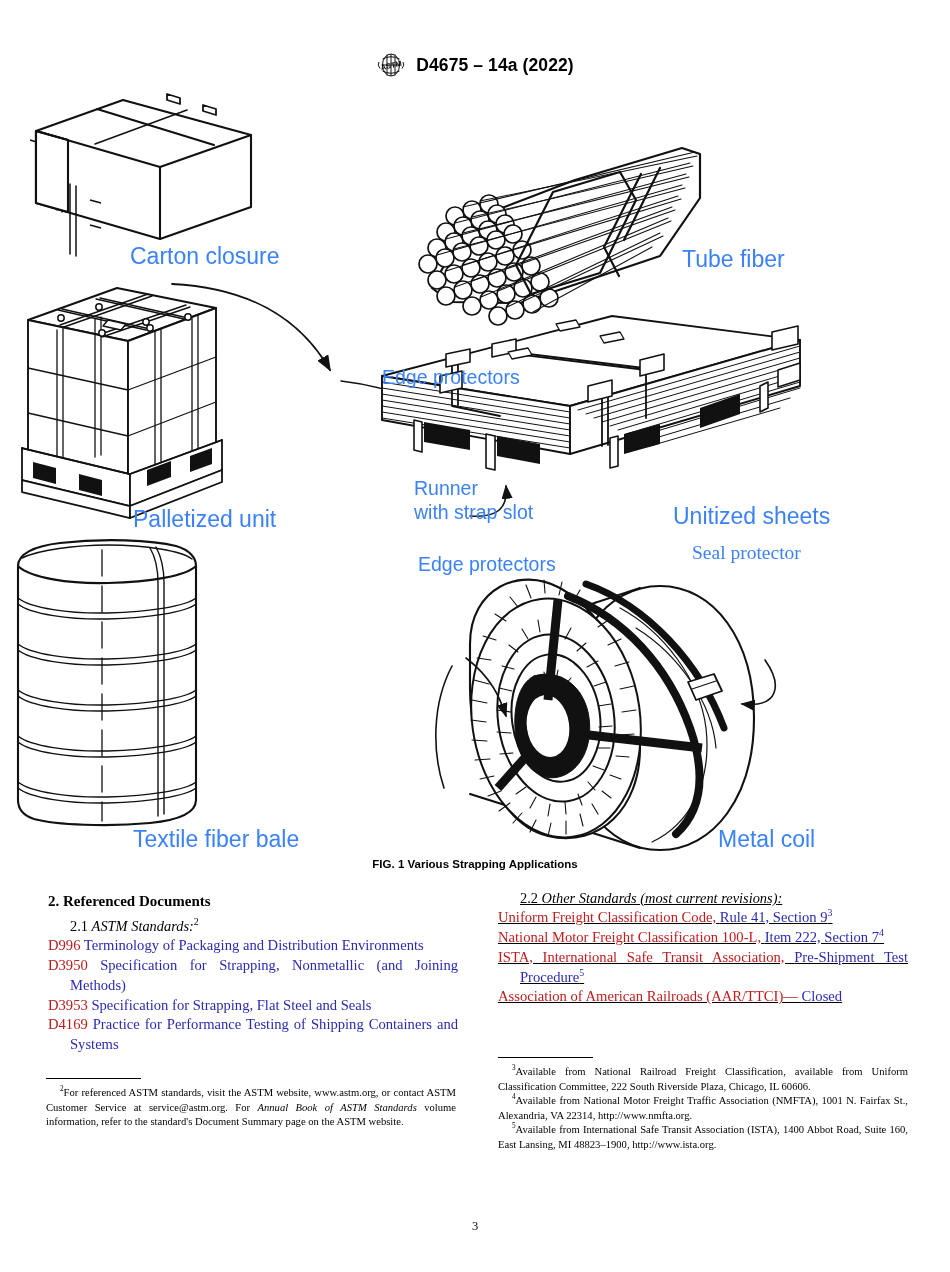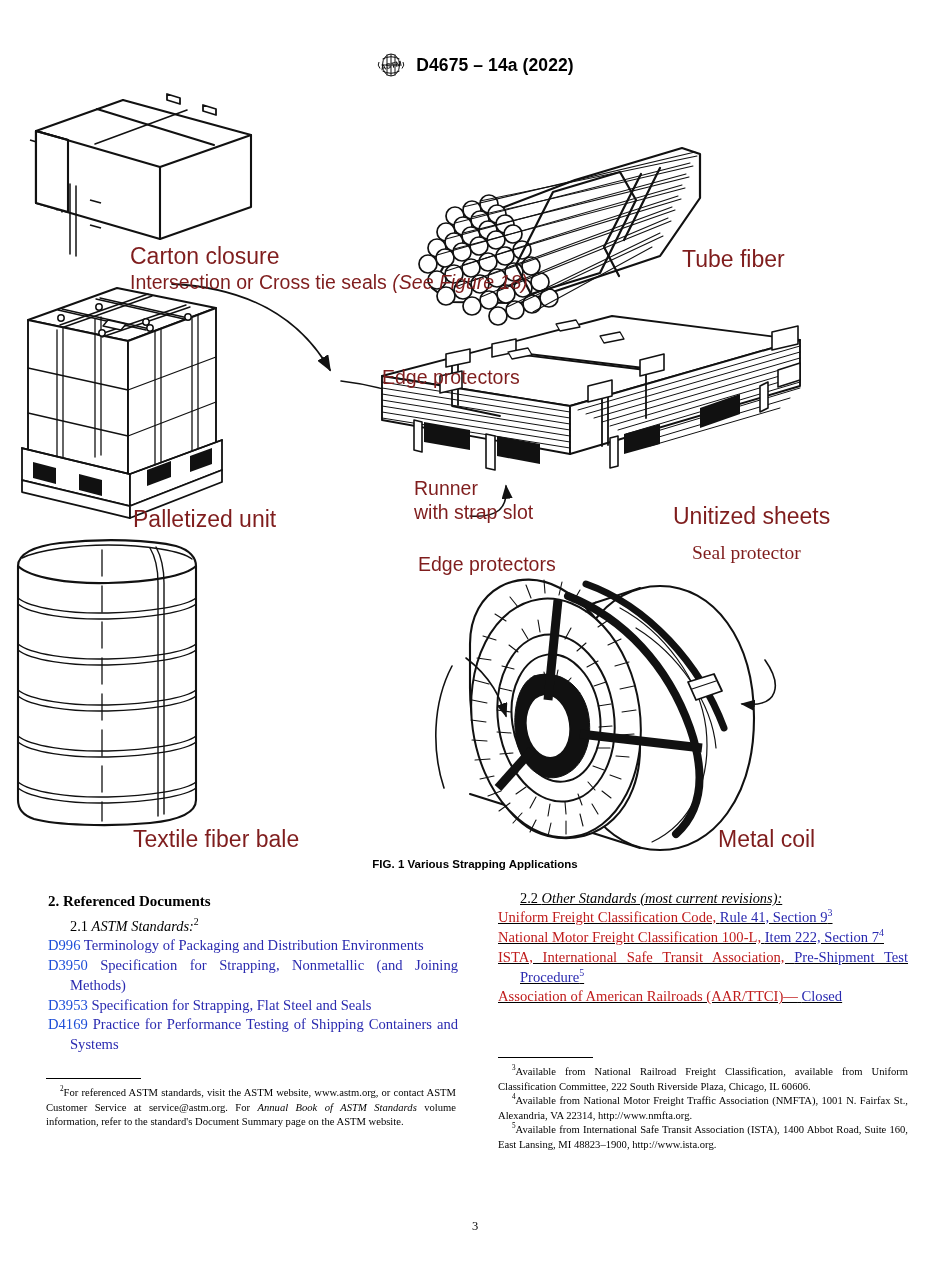--- a/index.html
+++ b/index.html
@@ -26,21 +26,21 @@
     font-size:17.5px; font-weight:bold; letter-spacing:0.1px;
   }
 
   
   .figure { position:absolute; top:88px; left:0; width:950px; height:790px; }
   .fig-svg { position:absolute; top:0; left:0; }
 
   .fig-label {
     position:absolute;
     font-family:"Liberation Sans", sans-serif;
-    color:#7f1d1d; white-space:nowrap;
+    color:#3b82f6; white-space:nowrap;
   }
   .lbl-big   { font-size:23px; }
   .lbl-med   { font-size:19.5px; }
   .lbl-ital  { font-style:italic; }
 
   .fig-caption {
     position:absolute; top:858px; left:0; width:950px;
     text-align:center;
     font-family:"Liberation Sans", sans-serif;
     font-size:11.5px; font-weight:bold;
@@ -68,21 +68,21 @@
   .ref-item {
     font-size:14.6px;
     line-height:1.36;
     text-align:justify;
     text-indent:0;
     padding-left:22px;
     margin:0;
   }
   .ref-item > span { display:inline; }
   .ref-item .hang { margin-left:-22px; }
-  .desig { color:#1d4ed8; }
+  .desig { color:#b91c1c; }
   .title-blue { color:#2a2ab0; }
   .title-red  { color:#c01c1c; }
   sup { font-size:0.68em; vertical-align:super; line-height:0; }
 
   
   .fn-rule {
     position:absolute; height:0; border-top:1px solid #000;
   }
   .fn-rule-left  { left:46px;  top:1078px; width:95px; }
   .fn-rule-right { left:498px; top:1057px; width:95px; }
@@ -567,24 +567,20 @@
         </g>
         <g stroke-width="1.6">
           <path d="M765,572 C782,596 780,620 742,616" marker-end="url(#arrowhead)"></path>
         </g>
 
       </g>
     </svg>
 
     <span class="fig-label lbl-big" style="left:130px; top:155px;">Carton closure</span>
 
-    <span class="fig-label lbl-med" style="left:130px; top:183px;">
-      <span>Intersection or Cross tie seals</span>
-      <span class="lbl-ital">(See Figure 18)</span>
-    </span>
 
     <span class="fig-label lbl-big" style="left:682px; top:158px;">Tube fiber</span>
 
     <span class="fig-label lbl-med" style="left:382px; top:278px;">Edge protectors</span>
 
     <span class="fig-label lbl-big" style="left:133px; top:418px;">Palletized unit</span>
 
     <span class="fig-label lbl-med" style="left:414px; top:389px;">Runner</span>
     <span class="fig-label lbl-med" style="left:414px; top:413px;">with strap slot</span>
 

